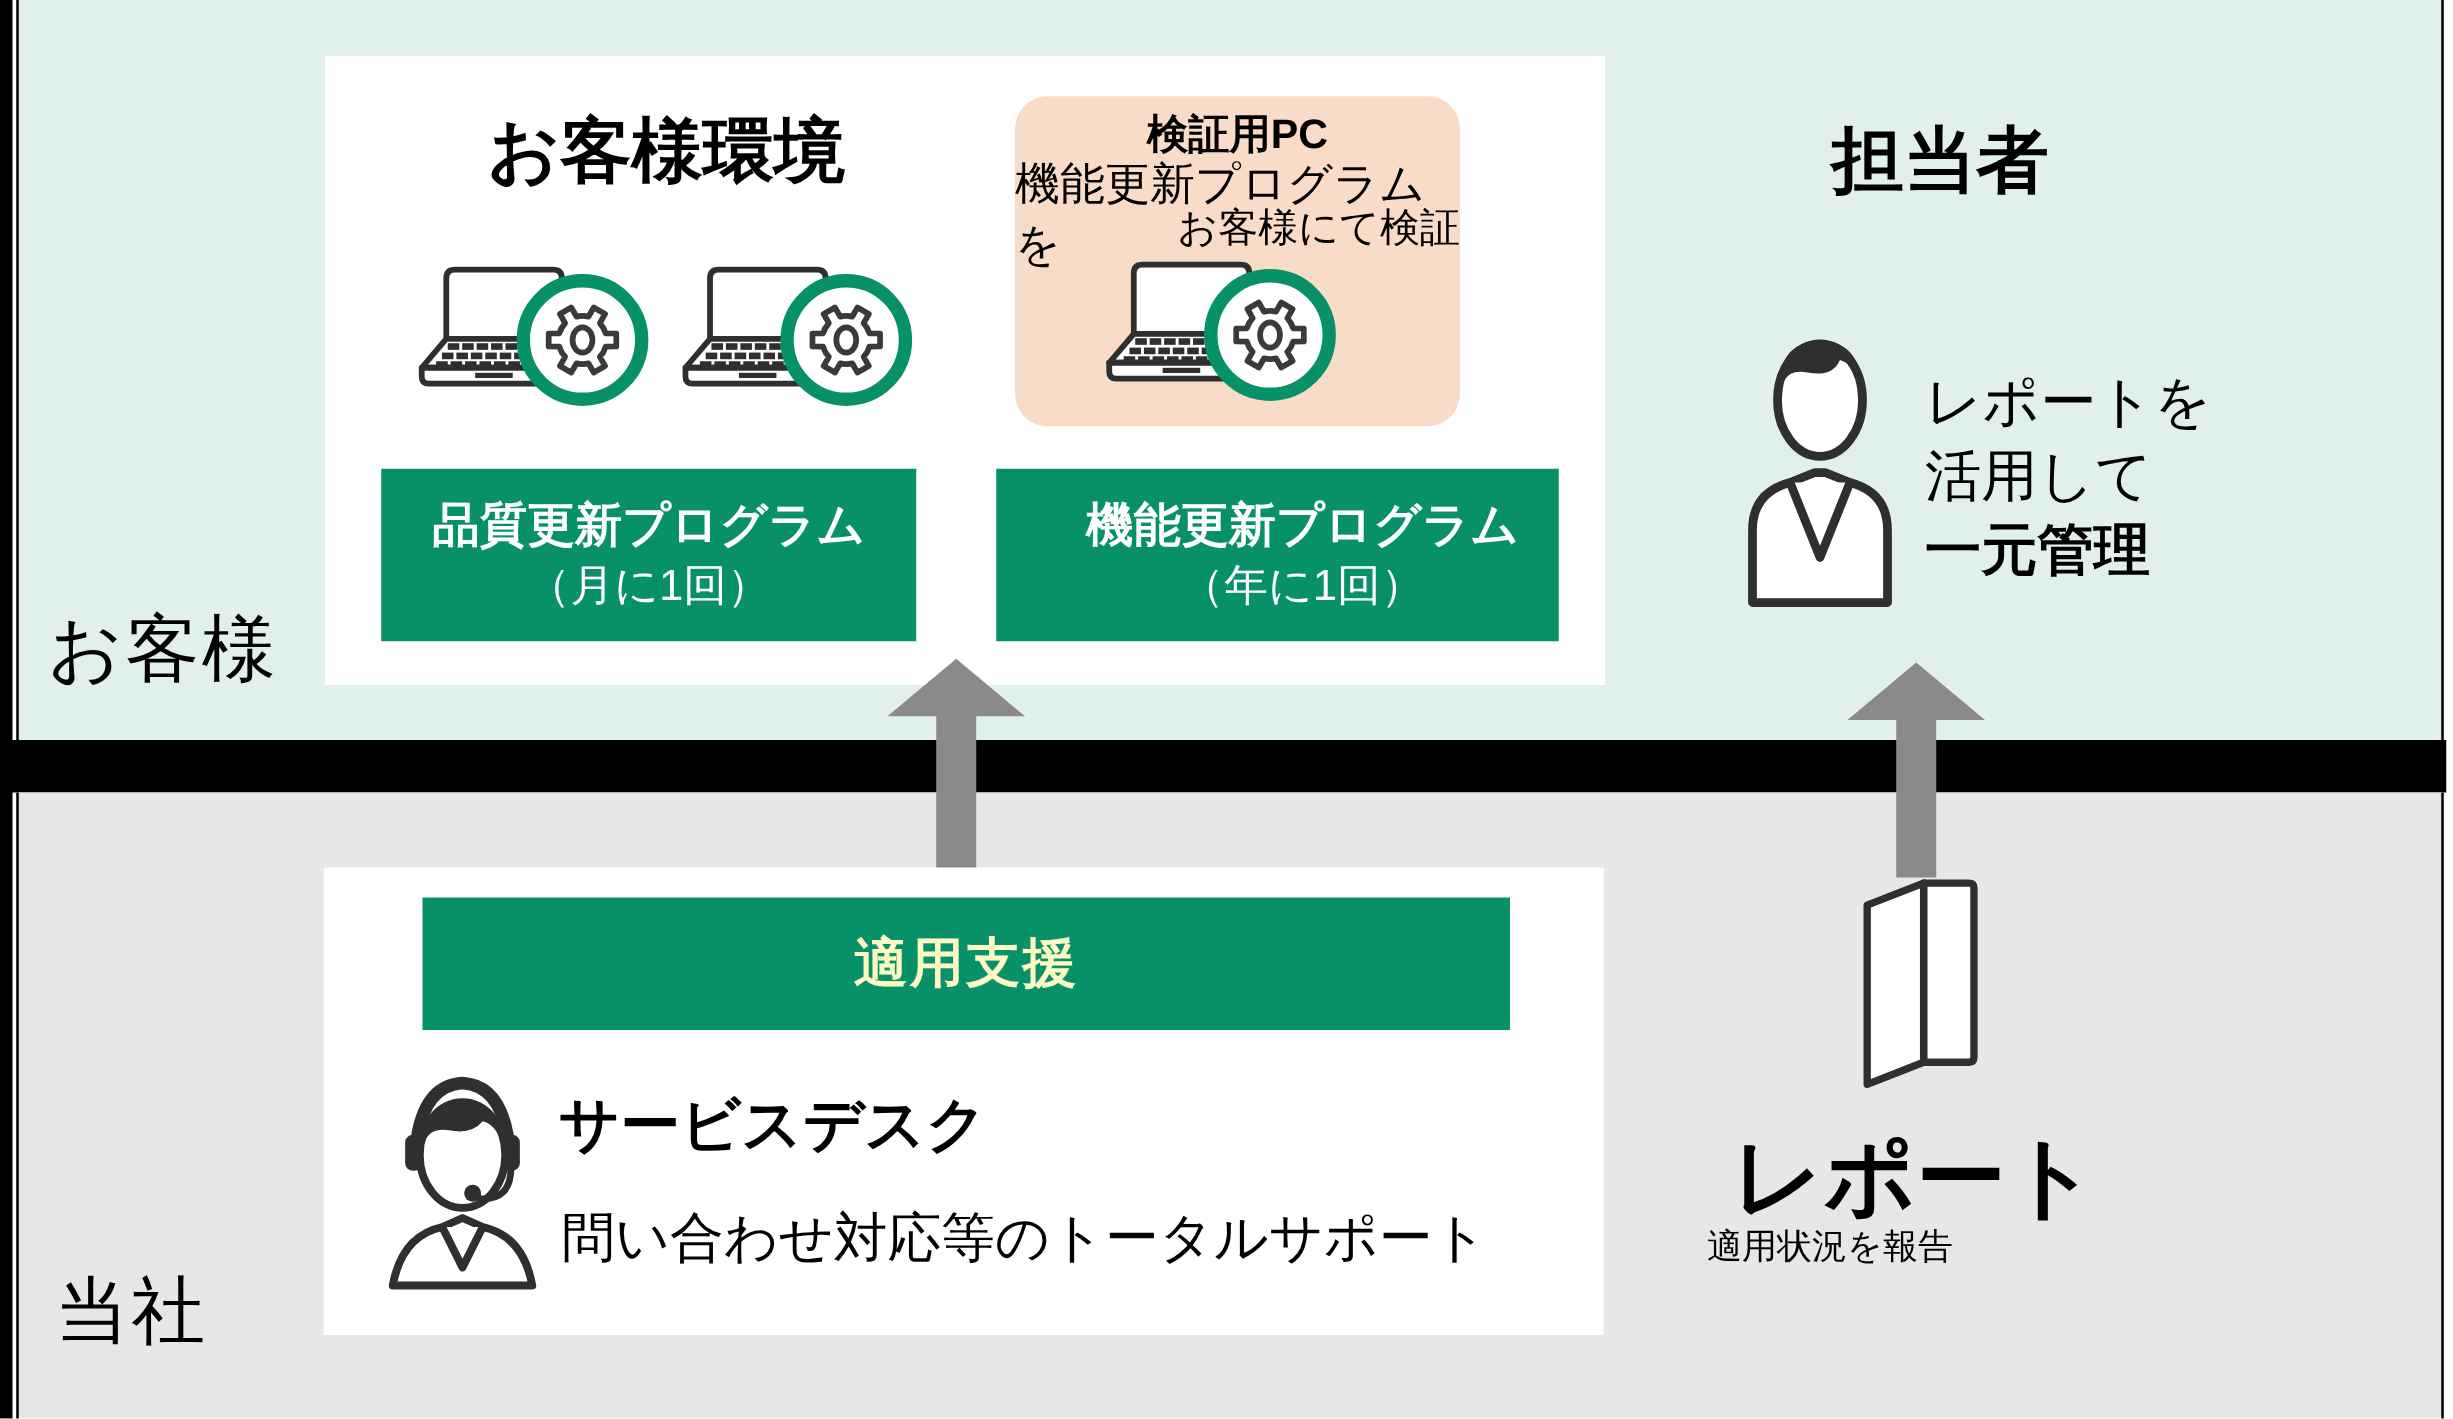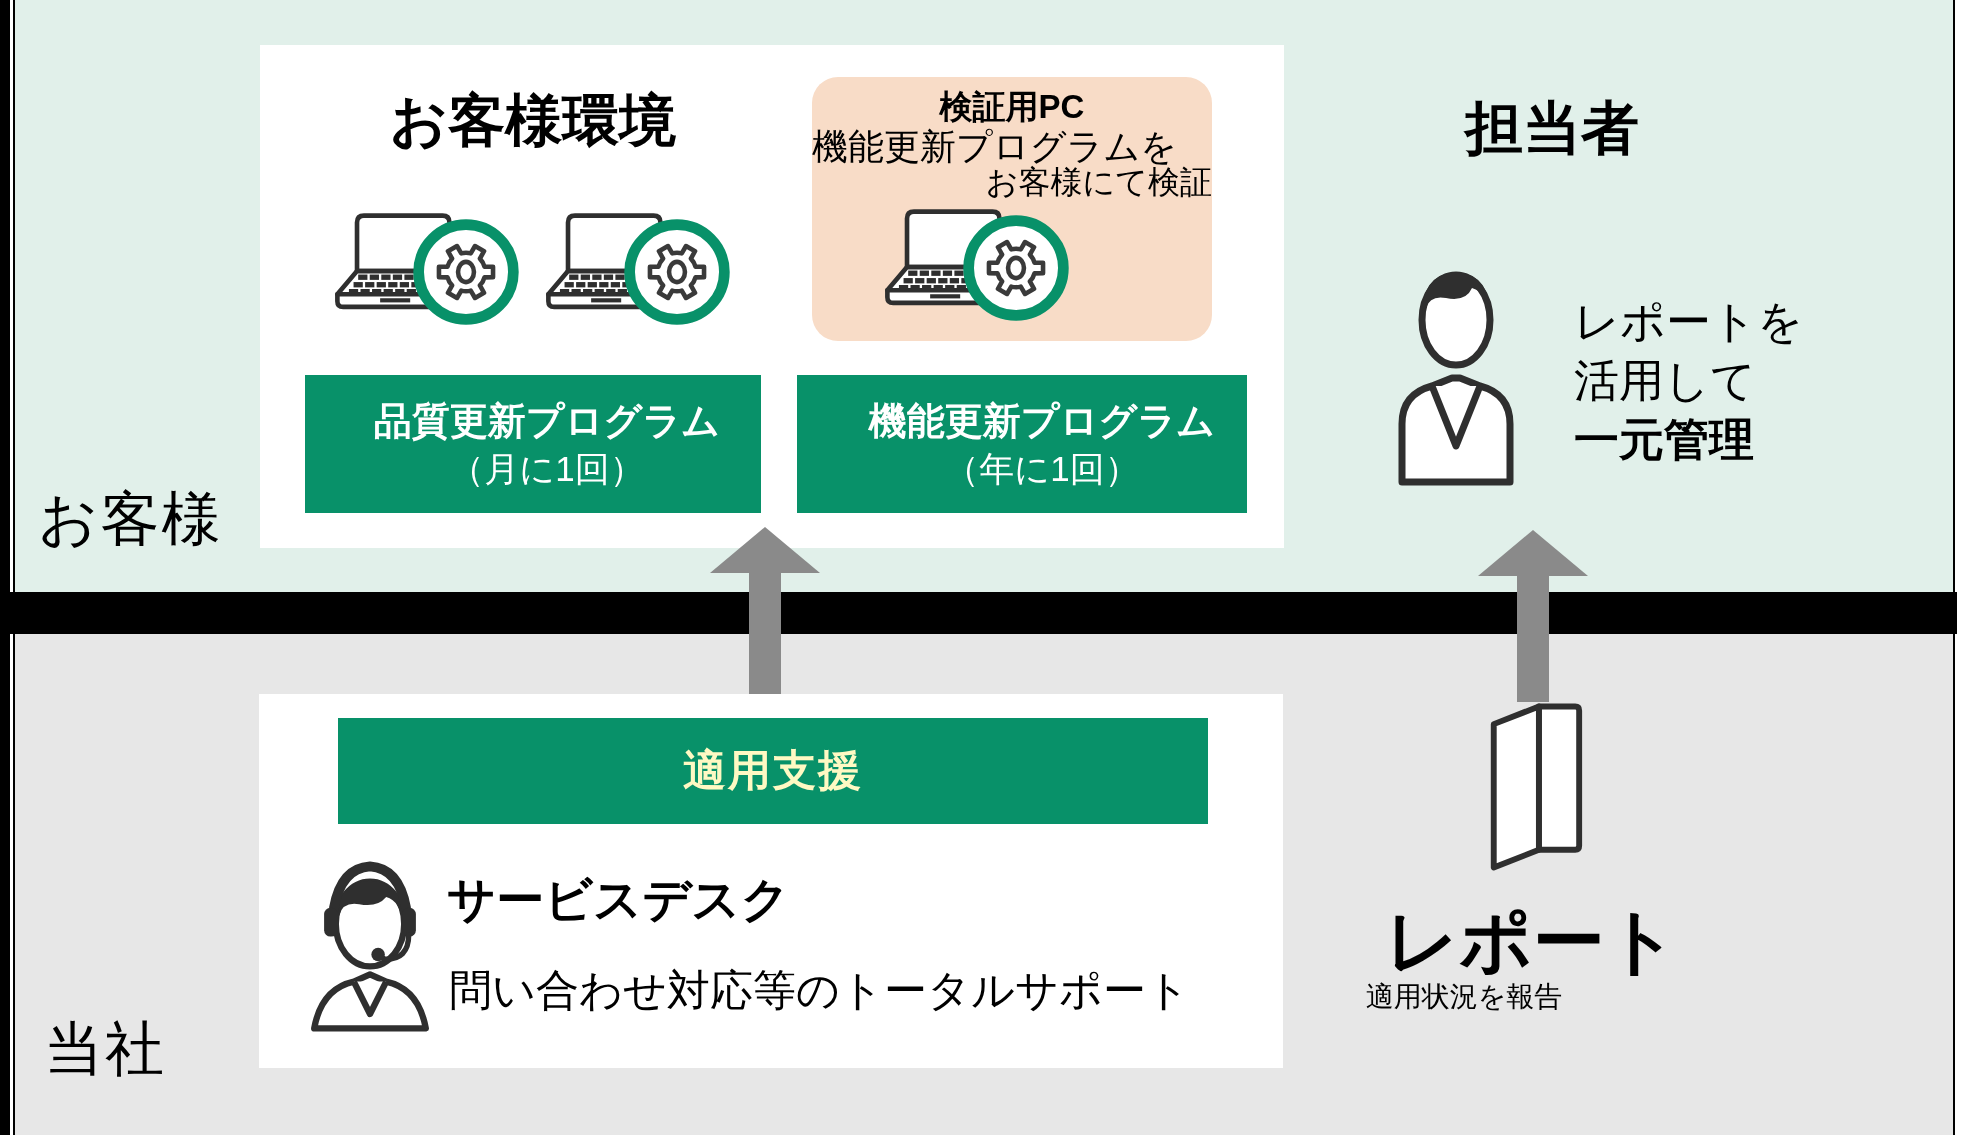--- a/index.html
+++ b/index.html
@@ -13,39 +13,39 @@
   .divider{left:0;top:592px;width:1957px;height:42px;background:#000;}
   .panel-bottom{left:13px;top:634px;width:1942px;height:501px;background:#e7e7e7;}
   .zone-label{font-size:59px;letter-spacing:2px;}
   .label-customer{left:38px;top:480px;}
   .label-company{left:44px;top:1010px;}
   
   .box-env{left:260px;top:45px;width:1024px;height:503px;background:#fff;}
   .box-support{left:259px;top:694px;width:1024px;height:374px;background:#fff;}
   .env-title{left:273px;top:38px;transform:translateX(-50%);font-size:57px;font-weight:bold;white-space:nowrap;}
   
-  .verify-box{left:552px;top:32px;width:400px;height:264px;background:#f8dcc7;border-radius:26px;}
+  .verify-box{left:552px;top:32px;width:356px;height:264px;background:#f8dcc7;border-radius:26px;}
   .verify-title{left:0;top:8px;width:100%;text-align:center;font-size:33px;font-weight:bold;}
   .verify-l1{left:0;top:46px;width:100%;text-align:left;font-size:36px;}
   .verify-l2{left:0;top:84px;width:100%;text-align:right;font-size:32px;}
   
   .update-box{top:330px;height:138px;background:#089169;color:#fff;display:flex;flex-direction:column;
               align-items:center;justify-content:center;line-height:1.3;}
-  .update-left{left:45px;width:428px;padding-left:28px;}
+  .update-left{left:45px;width:428px;}
   .update-right{left:537px;width:410px;padding-left:40px;}
   .update-box .l1{font-size:38px;font-weight:bold;}
   .update-box .l2{font-size:35px;}
   
   .support-bar{left:79px;top:24px;width:870px;height:106px;background:#089169;color:#fef9c3;
                display:flex;align-items:center;justify-content:center;font-size:43px;font-weight:bold;letter-spacing:2px;}
   .sd-title{left:188px;top:174px;font-size:48px;font-weight:bold;white-space:nowrap;}
   .sd-sub{left:190px;top:268px;font-size:43px;white-space:nowrap;}
   
   .manager-title{left:1552px;top:90px;transform:translateX(-50%);font-size:58px;font-weight:bold;white-space:nowrap;}
-  .manager-note{left:1540px;top:292px;font-size:45px;line-height:59px;white-space:nowrap;margin-left:34px;}
+  .manager-note{left:1540px;top:292px;font-size:45px;line-height:59px;white-space:nowrap;}
   .manager-note .bold{font-weight:bold;}
   
   .report-title{left:1532px;top:894px;transform:translateX(-50%);font-size:72px;font-weight:bold;white-space:nowrap;}
   .report-sub{left:1464px;top:978px;transform:translateX(-50%);font-size:28px;white-space:nowrap;}
   
   .arrow-shaft{width:32px;background:#8a8a8a;}
   .arrow-head{width:0;height:0;border-left:55px solid transparent;border-right:55px solid transparent;
               border-bottom:46px solid #8a8a8a;}
   .shaft-a{left:749px;top:570px;height:150px;}
   .head-a{left:710px;top:527px;}

